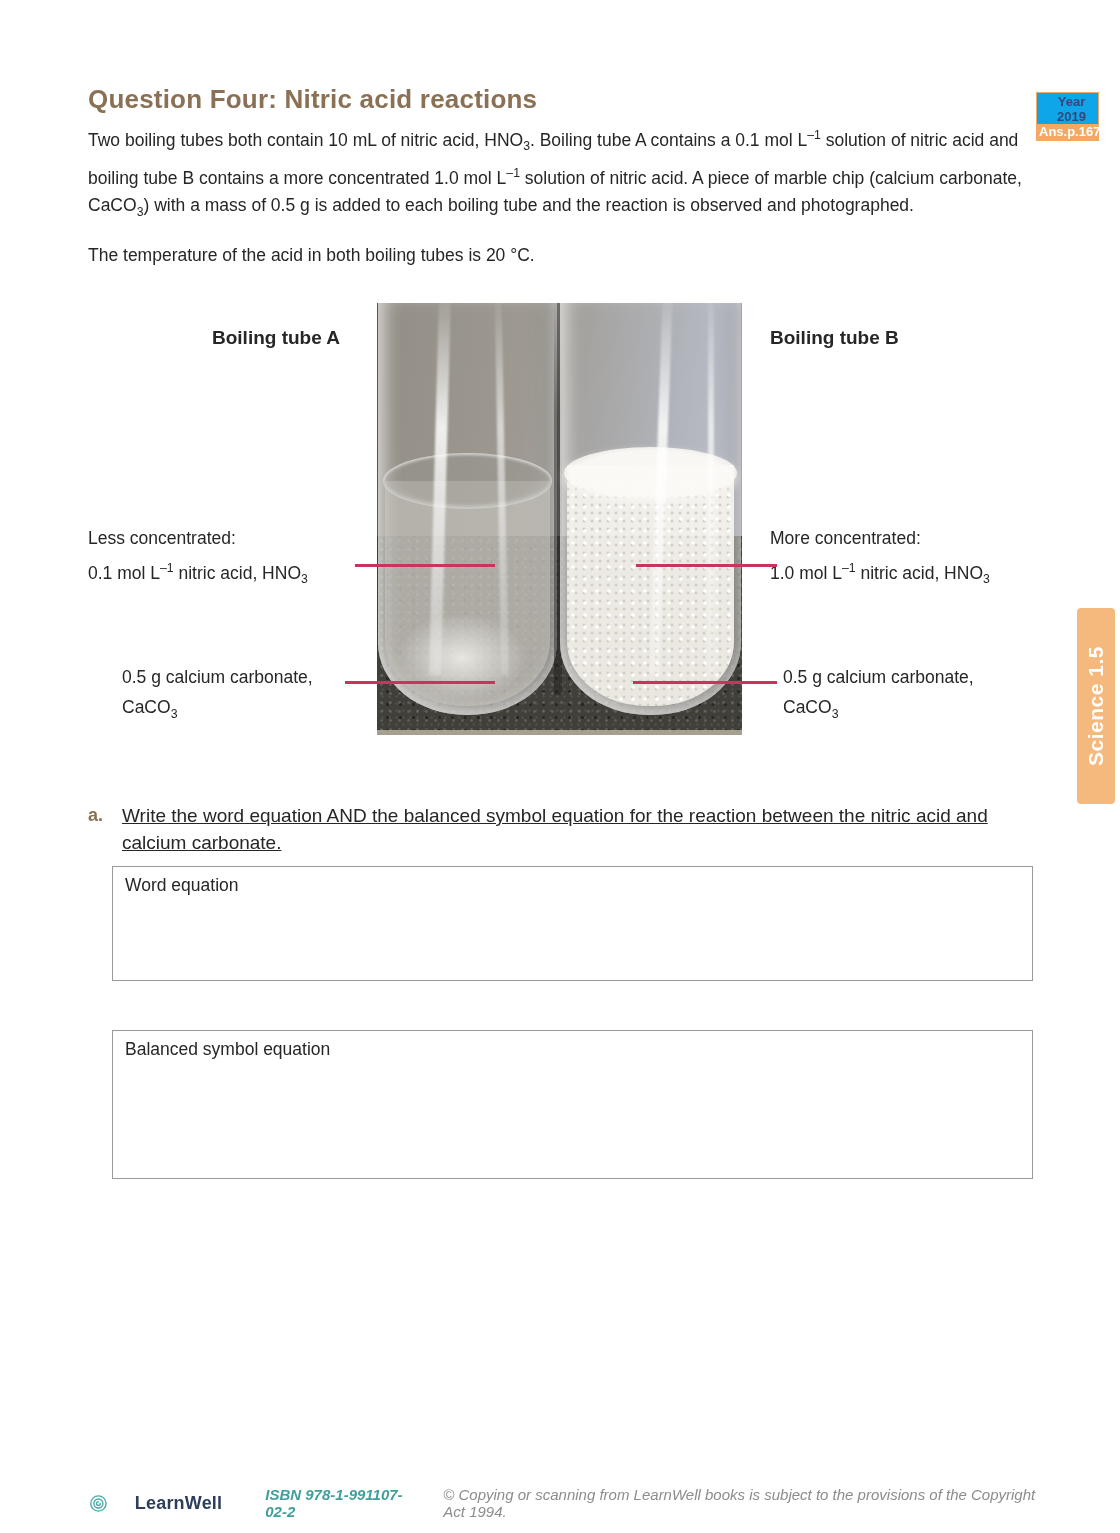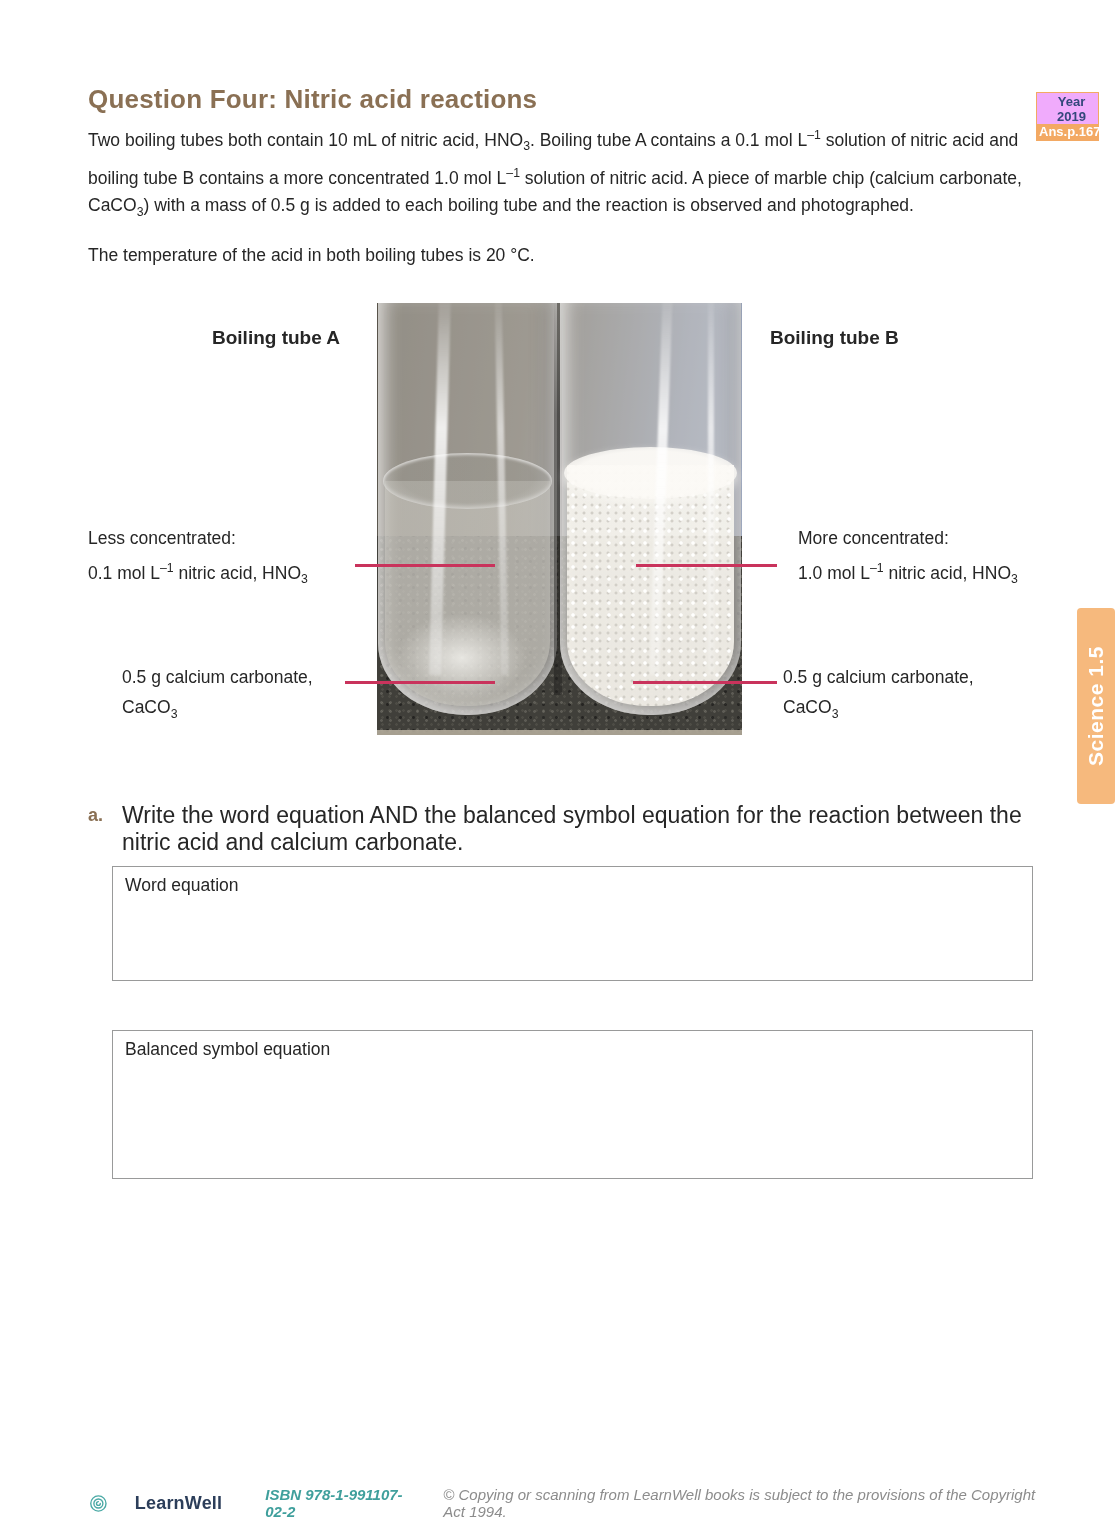--- a/index.html
+++ b/index.html
@@ -10,21 +10,21 @@
   
   .header-bar { position:absolute; left:0; top:0; width:1120px; height:62px;
     background:#cac1b6; display:flex; align-items:center; justify-content:flex-end;
     padding-right:78px; }
   .header-title { font-style:italic; font-size:23px; color:#c4493f; letter-spacing:0.2px; }
   .header-page { font-style:italic; font-weight:bold; font-size:27px; color:#c4493f; margin-left:20px; }
 
   
   .year-badge { position:absolute; left:1036px; top:92px; width:63px;
     border:1px solid #f3a963; font-weight:bold; font-size:13px; text-align:center; line-height:15px; }
-  .year-badge .row1 { background:#f0abfc; color:#33477b; padding:1px 2px 0 10px; }
+  .year-badge .row1 { background:#0ea5e9; color:#33477b; padding:1px 2px 0 10px; }
   .year-badge .row2 { background:#f3a963; color:#ffffff; padding:0 2px 1px 2px; }
 
   
   .q-heading { position:absolute; left:88px; top:84px; font-size:26px; font-weight:bold;
     color:#8a7054; letter-spacing:0.2px; }
 
   
   .intro { position:absolute; left:88px; top:122px; width:950px; font-size:17.5px; line-height:27px; }
   .temp-note { position:absolute; left:88px; top:242px; width:950px; font-size:17.5px; line-height:27px; }
   sub { font-size:70%; }
@@ -80,21 +80,21 @@
     background:linear-gradient(rgba(35,34,32,0.0), rgba(35,34,32,0.45) 30%, rgba(35,34,32,0.5)); }
 
   
   .fig-label { position:absolute; font-size:17.5px; line-height:30px; }
   .tube-title { position:absolute; font-size:19px; font-weight:bold; }
   .pointer { position:absolute; height:3px; background:#c9335c; }
 
   
   .part-a { position:absolute; left:88px; top:802px; width:950px; display:flex; }
   .part-a-label { font-weight:bold; color:#8a7054; font-size:18px; width:34px; flex:0 0 34px; line-height:27px; }
-  .part-a-text { font-size:23px; line-height:27px; width:905px; }
+  .part-a-text { font-size:19px; line-height:27px; width:905px;text-decoration:underline; }
 
   .answer-box { position:absolute; left:112px; width:921px; border:1.5px solid #999a9a;
     background:#ffffff; padding:8px 12px; font-size:17.5px; }
   .box-word { top:866px; height:115px; }
   .box-symbol { top:1030px; height:149px; }
 
   
   .side-tab { position:absolute; left:1077px; top:608px; width:38px; height:196px;
     background:#f6b97d; border-radius:4px; display:flex; align-items:center; justify-content:center; }
   .side-tab span { writing-mode:vertical-rl; transform:rotate(180deg); color:#ffffff;
@@ -148,21 +148,21 @@
     <div class="bench-edge"></div>
   </div>
 
   <div class="tube-title" style="left:212px; top:327px;">Boiling tube A</div>
   <div class="tube-title" style="left:770px; top:327px;">Boiling tube B</div>
 
   <div class="fig-label" style="left:88px; top:523px;">
     <div>Less concentrated:</div>
     <div>0.1 mol L<sup>–1</sup> nitric acid, HNO<sub>3</sub></div>
   </div>
-  <div class="fig-label" style="left:798px; top:523px;">
+  <div class="fig-label" style="left:770px; top:523px;">
     <div>More concentrated:</div>
     <div>1.0 mol L<sup>–1</sup> nitric acid, HNO<sub>3</sub></div>
   </div>
   <div class="fig-label" style="left:122px; top:662px;">
     <div>0.5 g calcium carbonate,</div>
     <div>CaCO<sub>3</sub></div>
   </div>
   <div class="fig-label" style="left:783px; top:662px;">
     <div>0.5 g calcium carbonate,</div>
     <div>CaCO<sub>3</sub></div>

